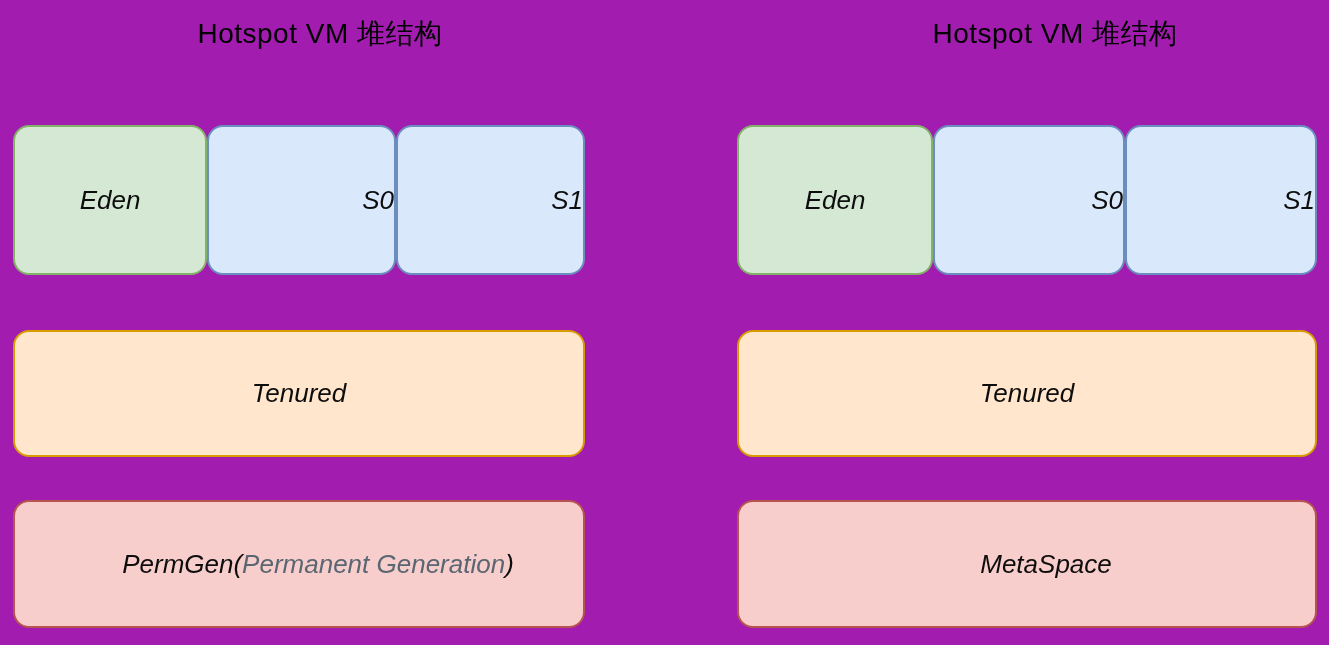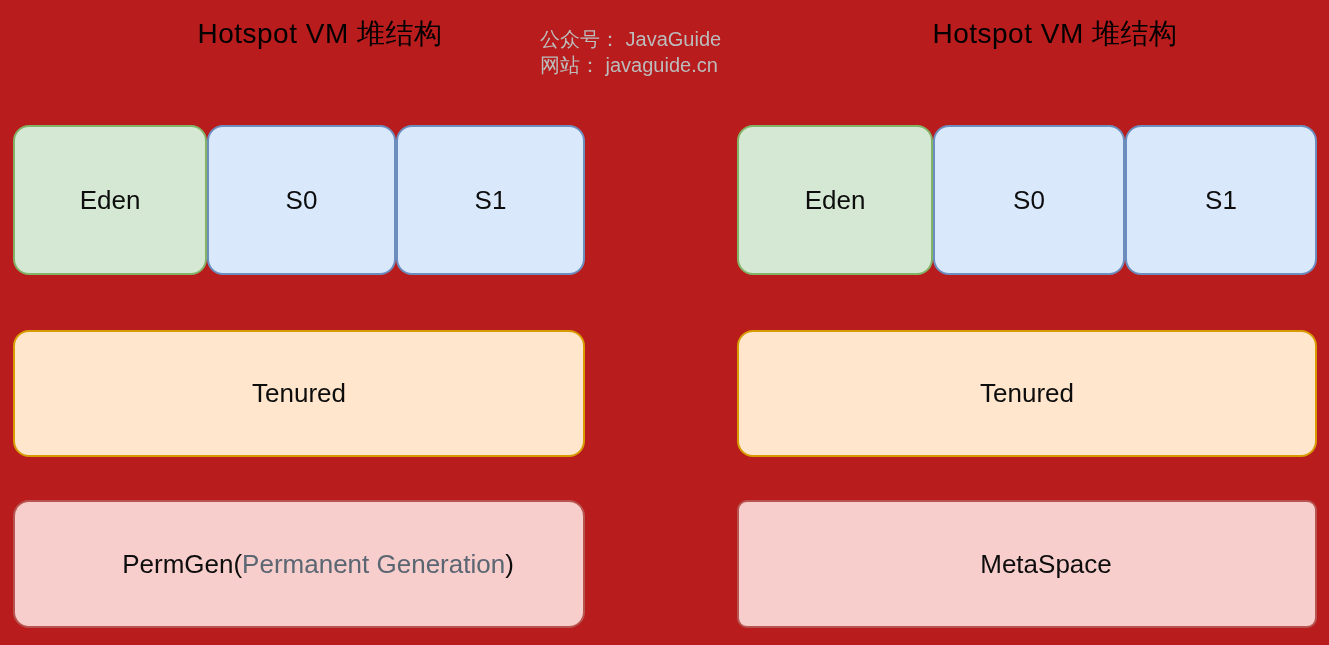--- a/index.html
+++ b/index.html
@@ -5,21 +5,21 @@
   html, body {
     margin: 0;
     padding: 0;
     background: #ffffff;
     font-family: "Liberation Sans", "DejaVu Sans", sans-serif;
   }
   .canvas {
     position: relative;
     width: 1329px;
     height: 645px;
-    background: #b91c1c;
+    background: #a21caf;
     overflow: hidden;
     color: #000000;
   }
   .diagram-title {
     position: absolute;
     top: 16px;
     width: 400px;
     text-align: center;
     font-size: 28px;
     line-height: 36px;
@@ -39,40 +39,37 @@
     position: absolute;
     box-sizing: border-box;
     border: 2px solid;
     border-radius: 16px;
     display: flex;
     align-items: center;
     justify-content: center;
     font-size: 26px;
     color: #0d0d0d;
     text-align: center;
+    font-style: italic;
   }
   .green  { background: #d5e8d4; border-color: #82b366; }
-  .blue   { background: #dae8fc; border-color: #6c8ebf; }
+  .blue   { background: #dae8fc; border-color: #6c8ebf; justify-content: flex-end; }
   .orange { background: #ffe6cc; border-color: #d79b00; }
   .red    { background: #f8cecc; border-color: #b85450; padding-left: 38px; }
   .inner-muted { color: #5a6672; }
 </style>
 </head>
 <body>
 
 <div class="canvas">
 
   <div class="diagram-title" style="left:120px;">
     <div>Hotspot VM 堆结构</div>
   </div>
 
-  <div class="watermark">
-    <div>公众号： JavaGuide</div>
-    <div>网站： javaguide.cn</div>
-  </div>
 
   <div class="diagram-title" style="left:855px;">
     <div>Hotspot VM 堆结构</div>
   </div>
 
   <div class="box green" style="left:13px; top:125px; width:194px; height:150px;">
     <span>Eden</span>
   </div>
   <div class="box blue" style="left:207px; top:125px; width:189px; height:150px;">
     <span>S0</span>
@@ -92,17 +89,17 @@
   </div>
   <div class="box blue" style="left:933px; top:125px; width:192px; height:150px;">
     <span>S0</span>
   </div>
   <div class="box blue" style="left:1125px; top:125px; width:192px; height:150px;">
     <span>S1</span>
   </div>
   <div class="box orange" style="left:737px; top:330px; width:580px; height:127px;">
     <span>Tenured</span>
   </div>
-  <div class="box red" style="left:737px; top:500px; width:580px; height:128px;border-radius:10px;">
+  <div class="box red" style="left:737px; top:500px; width:580px; height:128px;">
     <span>MetaSpace</span>
   </div>
 
 </div>
 
 </body></html>

